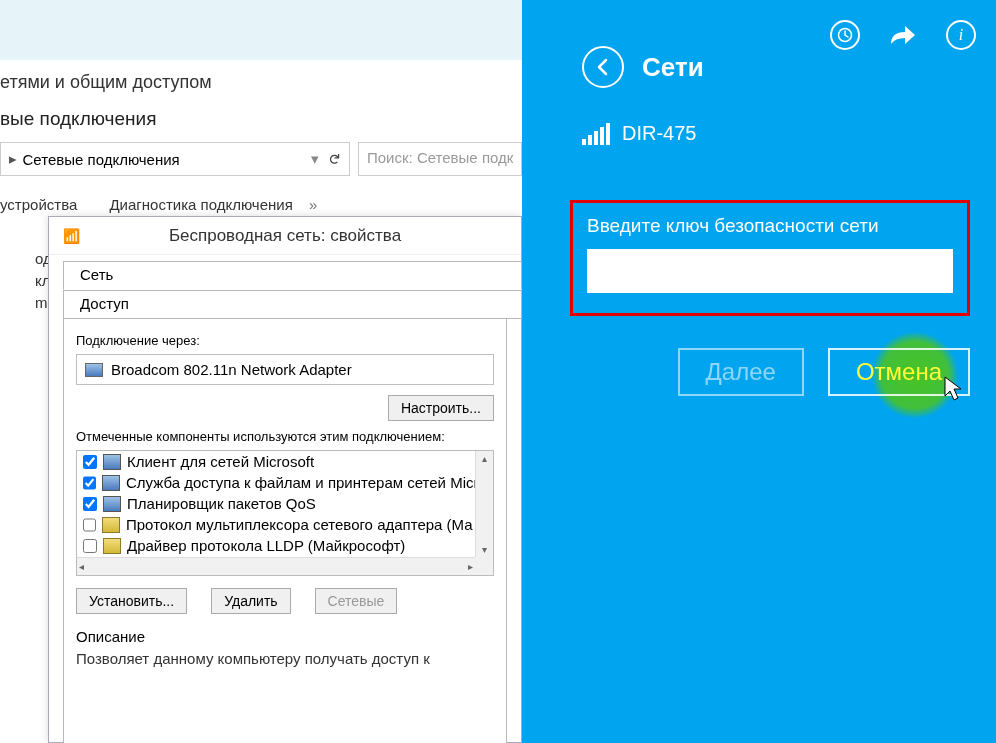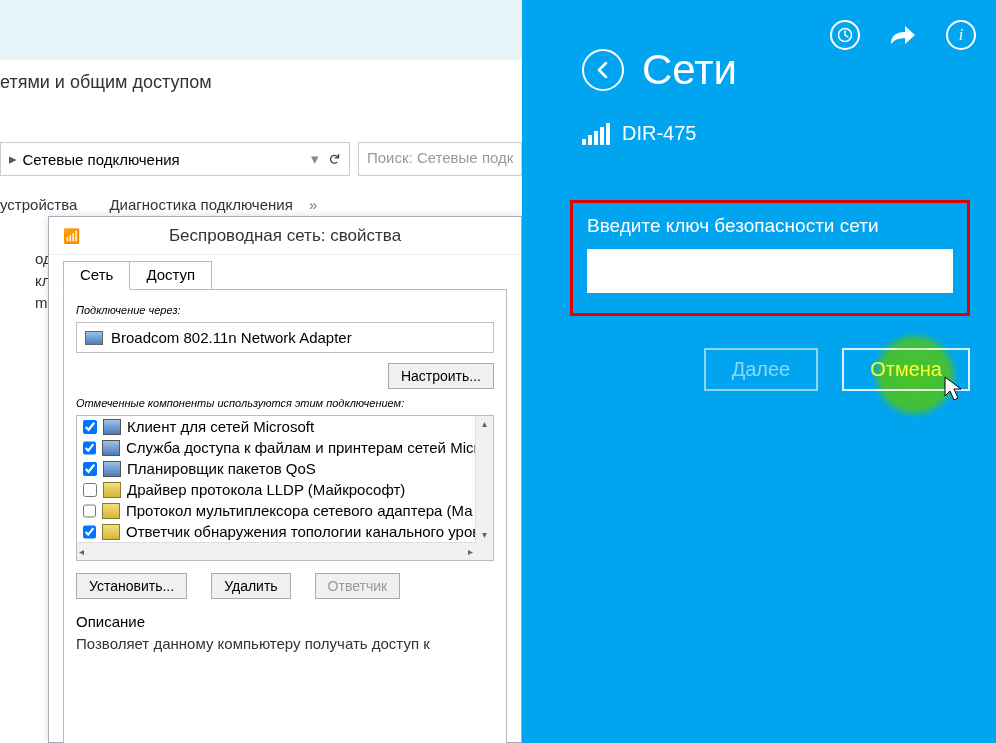--- a/index.html
+++ b/index.html
@@ -111,20 +111,21 @@
   }
   .props-titlebar .title-icon {
     position: absolute;
     left: 14px;
     font-size: 14px;
   }
   .tabs {
     display: flex;
     margin-left: 14px;
     margin-top: 6px;
+    flex-direction: column;
   }
   .tab {
     padding: 4px 16px 6px;
     font-size: 15px;
     border: 1px solid #b8b8b8;
     background: #fff;
     margin-right: -1px;
     position: relative;
     cursor: default;
   }
@@ -134,21 +135,21 @@
   }
   .tab-body {
     border: 1px solid #b8b8b8;
     margin: -1px 14px 0 14px;
     padding: 14px 12px 10px;
     background: #fff;
     height: 470px;
     position: relative;
     overflow: hidden;
   }
-  .label { font-size: 11px; margin-bottom: 6px; font-style: italic; }
+  .label { font-size: 13px; margin-bottom: 6px; }
   .adapter-box {
     border: 1px solid #bfbfbf;
     padding: 6px 8px;
     font-size: 15px;
     display: flex;
     align-items: center;
     gap: 8px;
     margin-bottom: 10px;
   }
   .adapter-icon {
@@ -162,21 +163,21 @@
     border: 1px solid #aaa;
     background: #f0f0f0;
     padding: 4px 12px;
     font-size: 14px;
     cursor: default;
   }
   .btn:disabled, .btn.disabled { color: #999; }
   .cfg-row { text-align: right; margin-bottom: 8px; }
   .components-box {
     border: 1px solid #bbb;
-    height: 146px;
+    height: 126px;
     overflow: hidden;
     position: relative;
     background: #fff;
     font-size: 15px;
   }
   .components-inner {
     position: absolute;
     inset: 0 18px 18px 0;
     overflow: hidden;
   }
@@ -295,22 +296,22 @@
     width: 42px; height: 42px;
     border: 2px solid #fff;
     border-radius: 50%;
     display: flex;
     align-items: center;
     justify-content: center;
     font-size: 22px;
     cursor: default;
   }
   .metro-title {
-    font-size: 42px;
-    font-weight: 400;
+    font-size: 26px;
+    font-weight: 700;
   }
   .network-row {
     position: absolute;
     left: 60px;
     top: 122px;
     display: flex;
     align-items: center;
     gap: 14px;
     font-size: 20px;
   }
@@ -355,21 +356,21 @@
     left: 48px;
     top: 348px;
     width: 400px;
     display: flex;
     justify-content: flex-end;
     gap: 24px;
   }
   .metro-btn {
     border: 2px solid rgba(255,255,255,0.85);
     padding: 8px 26px;
-    font-size: 20px;
+    font-size: 24px;
     color: #fff;
     background: transparent;
     cursor: default;
   }
   .metro-btn.disabled {
     color: rgba(255,255,255,0.55);
     border-color: rgba(255,255,255,0.55);
   }
   .highlight-circle {
     position: absolute;
@@ -393,20 +394,21 @@
     z-index: 5;
     pointer-events: none;
   }
   .cursor svg { width: 20px; height: 26px; display: block; }
 </style>
 </head>
 <body>
 
 <div class="bg-layer">
   <div class="bg-title">етями и общим доступом</div>
+  <div class="bg-subtitle">вые подключения</div>
   <div class="addr-bar">
     <span class="addr-arrow">▸</span>
     <span class="addr-text">Сетевые подключения</span>
     <span class="addr-chev">▾</span>
     <span class="addr-refresh">↻</span>
   </div>
   <div class="search-bar">Поиск: Сетевые подк</div>
   <div class="toolbar-line">
     <span>устройства</span>
     <span class="sep"></span>
@@ -453,26 +455,26 @@
             <span>Служба доступа к файлам и принтерам сетей Micro</span>
           </div>
           <div class="comp-row">
             <input type="checkbox" checked="" style="">
             <span class="ci ci-monitor"></span>
             <span>Планировщик пакетов QoS</span>
           </div>
           <div class="comp-row">
             <input type="checkbox" style="">
             <span class="ci ci-yellow"></span>
-            <span>Драйвер протокола LLDP (Майкрософт)</span>
+            <span>Протокол мультиплексора сетевого адаптера (Ма</span>
           </div>
           <div class="comp-row">
             <input type="checkbox" style="">
             <span class="ci ci-yellow"></span>
-            <span>Протокол мультиплексора сетевого адаптера (Ма</span>
+            <span>Драйвер протокола LLDP (Майкрософт)</span>
           </div>
           <div class="comp-row">
             <input type="checkbox" checked="" style="">
             <span class="ci ci-yellow"></span>
             <span>Ответчик обнаружения топологии канального уров</span>
           </div>
           <div class="comp-row">
             <input type="checkbox" checked="" style="">
             <span class="ci ci-yellow"></span>
             <span>Ответчик обнаружения топологии канального уров</span>
@@ -485,21 +487,21 @@
       <div class="hscroll">
           <span>◂</span>
           <span>▸</span>
         </div>
       <div class="scroll-corner"></div>
     </div>
 
     <div class="btn-row">
       <button class="btn">Установить...</button>
       <button class="btn">Удалить</button>
-      <button class="btn disabled">Ответчик</button>
+      <button class="btn disabled">Сетевые</button>
     </div>
 
     <div class="section-label">Описание</div>
     <div class="desc-text">Позволяет данному компьютеру получать доступ к</div>
   </div>
 </div>
 
 <div class="metro-panel">
   <div class="metro-icons">
     <div class="circle-icon">

